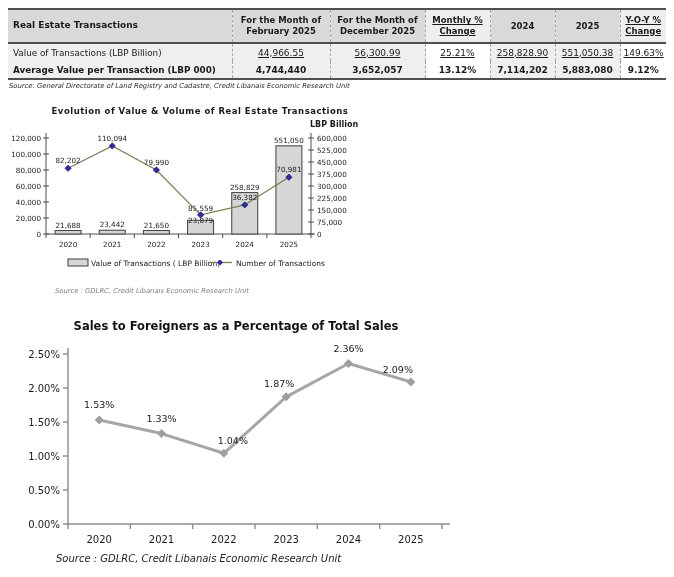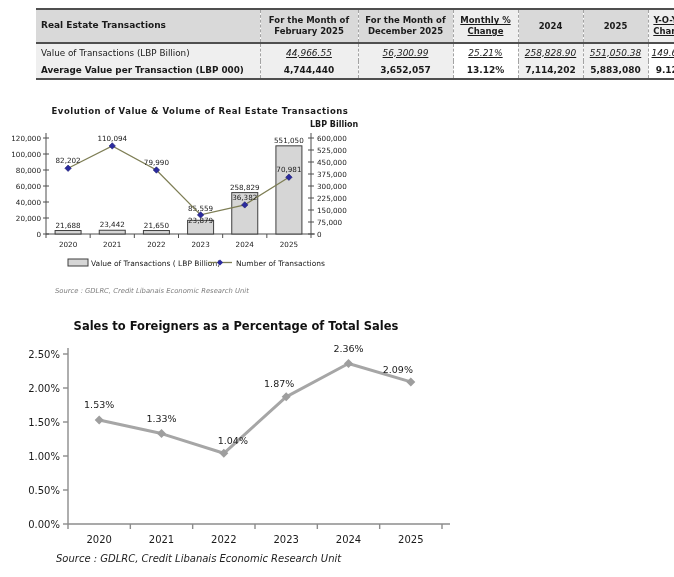--- a/index.html
+++ b/index.html
@@ -1,32 +1,32 @@
 <!DOCTYPE html>
 <html><head>
 <meta charset="utf-8">
 <style>
   html,body{margin:0;padding:0;background:#fff;}
   body{width:674px;height:577px;position:relative;font-family:"DejaVu Sans",sans-serif;overflow:hidden;}
-  .page{position:absolute;inset:0;background:#fff;padding-left:28px;}
+  .page{position:absolute;inset:0;background:#fff;}
 
   
   table.re{border-collapse:collapse;table-layout:fixed;width:658px;margin:8px 0 0 8px;
            border-top:2px solid #4f4f4f;border-bottom:2px solid #4f4f4f;}
   .re th,.re td{overflow:hidden;white-space:nowrap;color:#1a1a1a;padding:1px 3px;}
   .re thead th{background:#d9d9d9;font-weight:bold;font-size:8.5px;text-align:center;
                vertical-align:middle;height:30px;border-bottom:2px solid #4f4f4f;white-space:normal;line-height:1.25;}
   .re thead th.lbl{text-align:left;padding-left:5px;font-size:9px;}
   .re thead th.pc{background:#eeeeee;text-decoration:underline;}
   .re tbody td{background:#efefef;font-size:9px;text-align:center;height:15px;}
   .re tbody td.pc{background:#ffffff;}
   .re tbody td.lbl{text-align:left;padding-left:5px;font-size:8.8px;background:#efefef;}
   .re th+th,.re td+td{border-left:1px dashed #a3a3a3;}
   .re tr.r3 td{font-weight:bold;}
-  .u{text-decoration:underline;text-underline-offset:1px;font-style:italic;}
+  .u{text-decoration:underline;text-underline-offset:1px;}
   .tbl-src{margin:2px 0 0 9px;font-size:6.8px;font-style:italic;color:#2b2b2b;}
 
   
   #chart1{position:absolute;left:8px;top:100px;}
   #chart2{position:absolute;left:22px;top:314px;}
   .c1title{font:700 8.5px "DejaVu Sans",sans-serif;letter-spacing:.5px;fill:#1a1a1a;}
   .lbp{font:700 8px "DejaVu Sans",sans-serif;fill:#1a1a1a;}
   .ax1{font:7.2px "DejaVu Sans",sans-serif;fill:#1a1a1a;}
   .dl1{font:7.2px "DejaVu Sans",sans-serif;fill:#1a1a1a;}
   .leg{font:7.5px "DejaVu Sans",sans-serif;fill:#1a1a1a;}
@@ -76,20 +76,21 @@
         <td class="lbl">Average Value per Transaction (LBP 000)</td>
         <td>4,744,440</td>
         <td>3,652,057</td>
         <td class="pc">13.12%</td>
         <td>7,114,202</td>
         <td>5,883,080</td>
         <td class="pc">9.12%</td>
       </tr>
     </tbody>
   </table>
+  <div class="tbl-src">Source: General Directorate of Land Registry and Cadastre, Credit Libanais Economic Research Unit</div>
 
   <svg id="chart1" width="360" height="200" viewBox="0 0 360 200">
       <text x="192" y="14" text-anchor="middle" class="c1title">Evolution of Value &amp; Volume of Real Estate Transactions</text>
       <text x="302" y="27" class="lbp">LBP Billion</text>
       <g stroke="#4f4f4f" stroke-width="1">
         <line x1="38" y1="33" x2="38" y2="134"></line>
         <line x1="303" y1="33" x2="303" y2="134"></line>
         <line x1="38" y1="134" x2="307" y2="134"></line>
       </g>
       <g>

